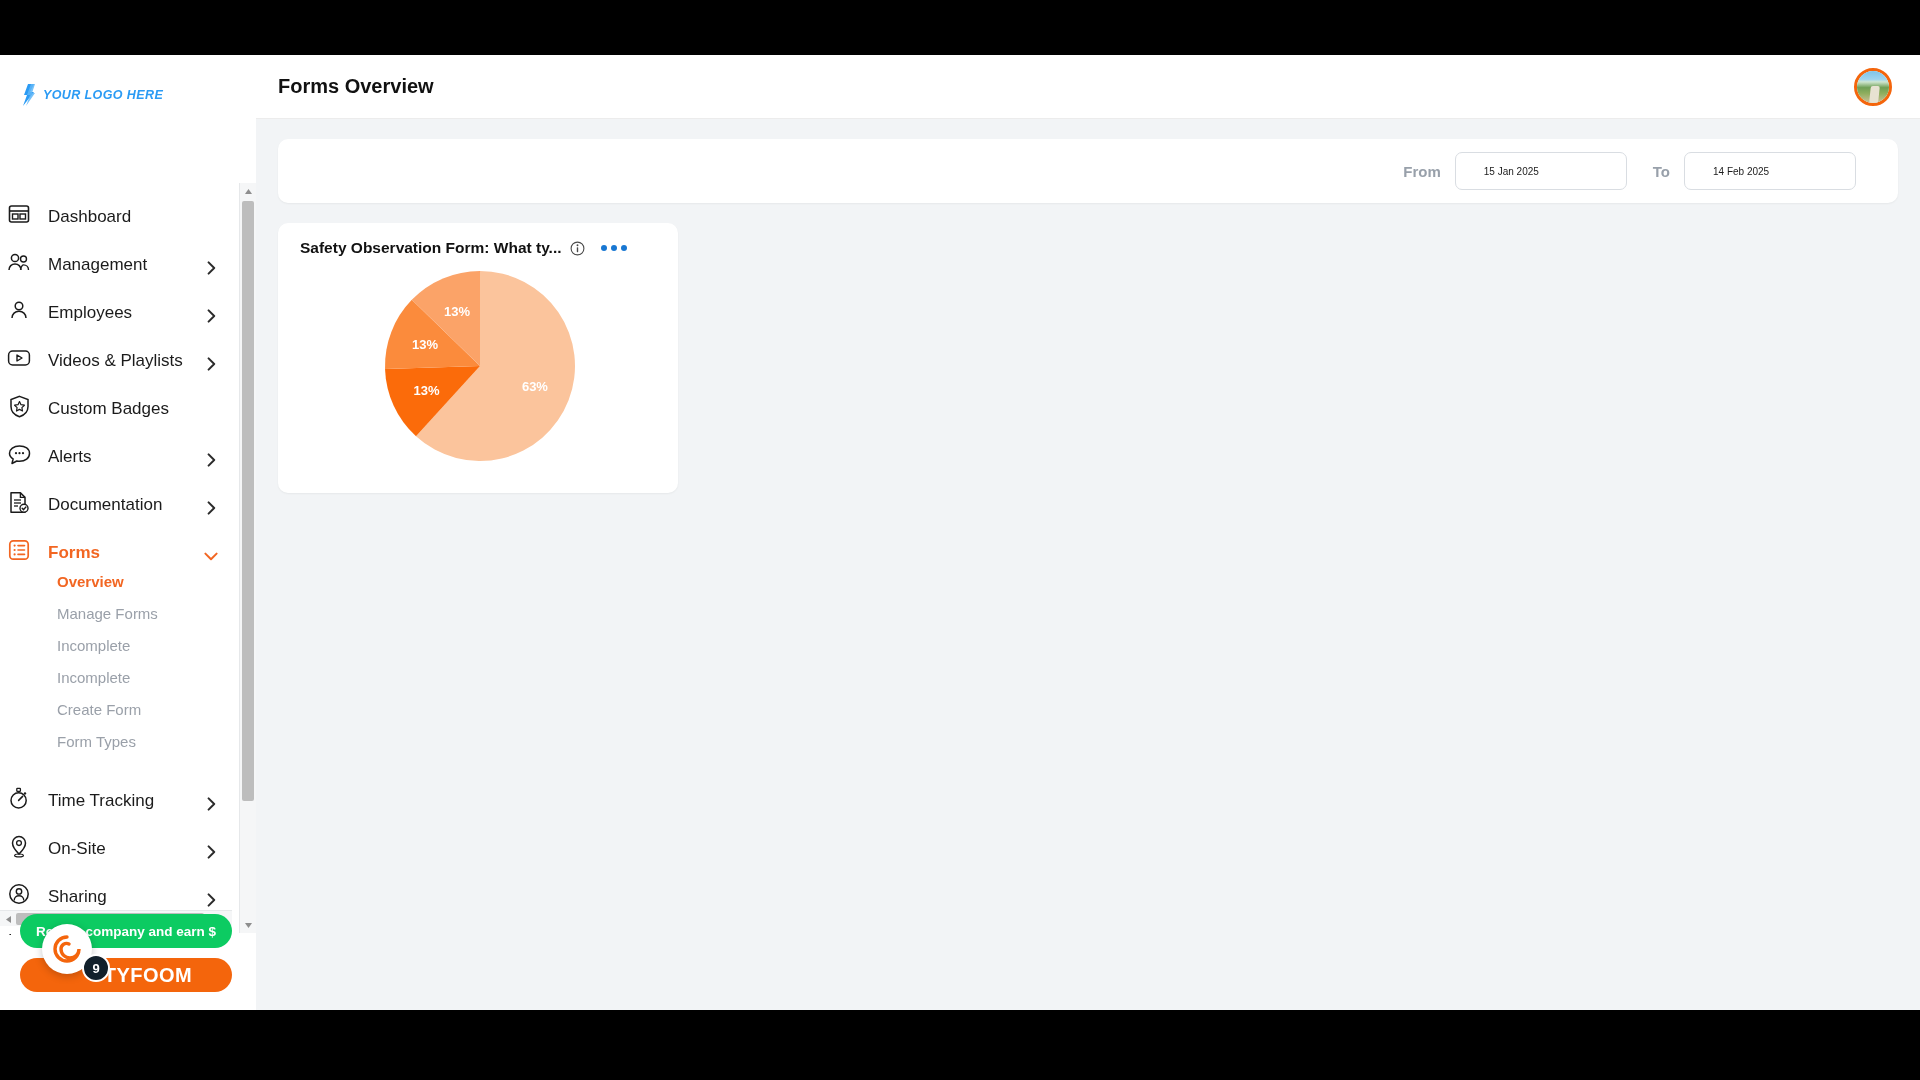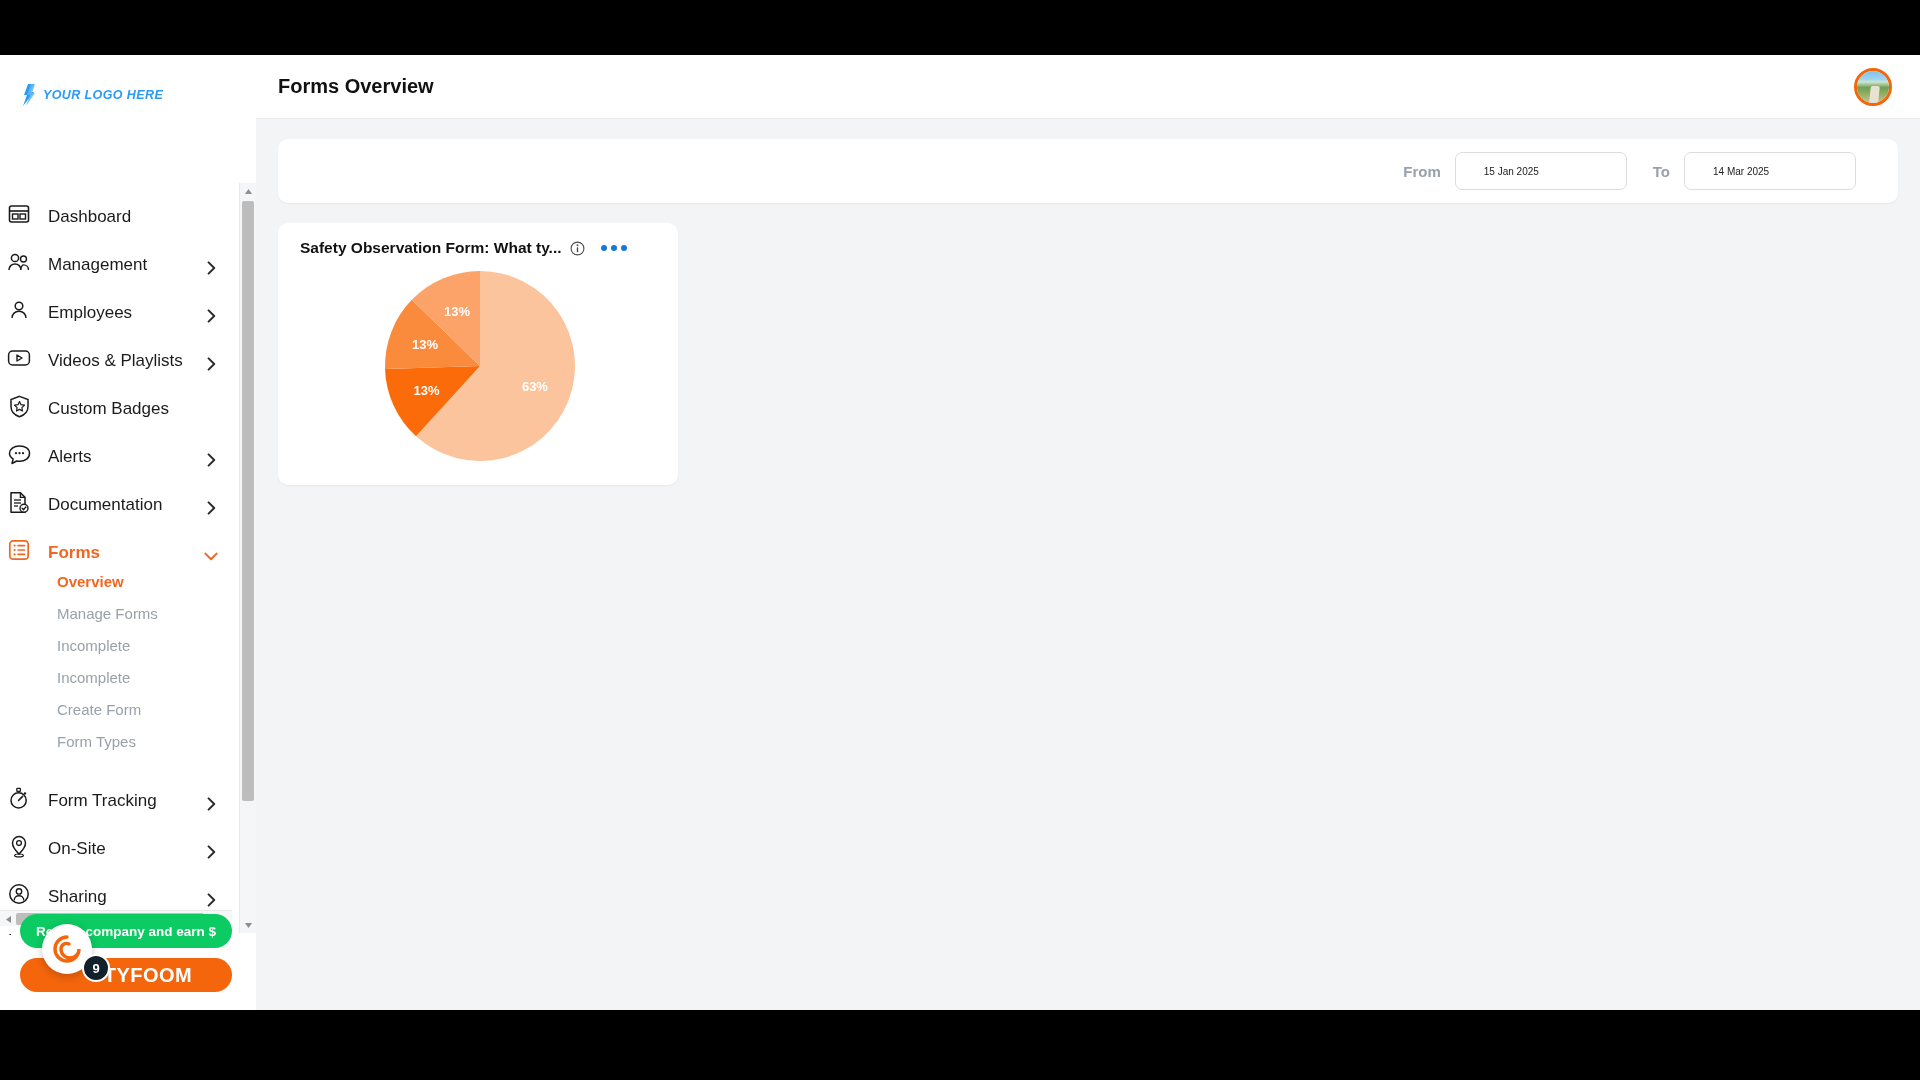--- a/index.html
+++ b/index.html
@@ -232,21 +232,21 @@
     cursor: pointer;
     margin-right: 26px;
   }
   .date-box.last { margin-right: 0; }
 
   .chart-card {
     margin-top: 20px;
     width: 400px;
     background: #ffffff;
     border-radius: 10px;
-    padding: 16px 18px 22px 22px;
+    padding: 16px 18px 30px 22px;
     box-shadow: 0 1px 2px rgba(0,0,0,.05);
   }
   .chart-head {
     display: flex; align-items: center; gap: 8px;
   }
   .chart-title {
     font-size: 15.5px; font-weight: 700; color: #111111;
     white-space: nowrap;
   }
   .info-icon { cursor: pointer; display: flex; }
@@ -413,21 +413,21 @@
           <div class="nav-item">
             <span class="nav-icon">
               <svg width="22" height="23" viewBox="0 0 22 23">
                 <circle cx="10.6" cy="13.4" r="7.6" fill="none" stroke="#1b1b1b" stroke-width="1.5"></circle>
                 <rect x="8.8" y="1.3" width="3.6" height="3" rx=".6" fill="none" stroke="#1b1b1b" stroke-width="1.3"></rect>
                 <line x1="10.6" y1="4.3" x2="10.6" y2="5.8" stroke="#1b1b1b" stroke-width="1.3"></line>
                 <line x1="10.6" y1="13.4" x2="14.6" y2="9.4" stroke="#1b1b1b" stroke-width="1.5" stroke-linecap="round"></line>
                 <circle cx="17" cy="6.4" r="1.2" fill="#1b1b1b"></circle>
               </svg>
             </span>
-            <span class="nav-label">Form Tracking</span>
+            <span class="nav-label">Time Tracking</span>
             <span class="chev">
               <svg width="9" height="14" viewBox="0 0 9 14">
                 <path d="M1.6 1.4 L7.2 7 L1.6 12.6" fill="none" stroke="#2b2b2b" stroke-width="2" stroke-linecap="round" stroke-linejoin="round"></path>
               </svg>
             </span>
           </div>
           <div class="nav-item">
             <span class="nav-icon">
               <svg width="20" height="23" viewBox="0 0 20 23">
                 <path d="M10 1.6c3.6 0 6.5 2.9 6.5 6.5 0 4.6-6.5 11-6.5 11S3.5 12.7 3.5 8.1C3.5 4.5 6.4 1.6 10 1.6z" fill="none" stroke="#1b1b1b" stroke-width="1.5" stroke-linejoin="round"></path>
@@ -526,21 +526,21 @@
         <div class="avatar-path"></div>
       </div>
     </div>
 
     <div class="content">
 
       <div class="filter-card">
         <span class="filter-label">From</span>
         <div class="date-box">15 Jan 2025</div>
         <span class="filter-label">To</span>
-        <div class="date-box last">14 Mar 2025</div>
+        <div class="date-box last">14 Feb 2025</div>
       </div>
 
       <div class="chart-card">
         <div class="chart-head">
           <span class="chart-title">Safety Observation Form: What ty...</span>
           <span class="info-icon">
             <svg width="15" height="15" viewBox="0 0 15 15">
               <circle cx="7.5" cy="7.5" r="6.4" fill="none" stroke="#4a4a4a" stroke-width="1.1"></circle>
               <circle cx="7.5" cy="4.3" r=".95" fill="#4a4a4a"></circle>
               <rect x="6.8" y="6.2" width="1.4" height="5" rx=".6" fill="#4a4a4a"></rect>

